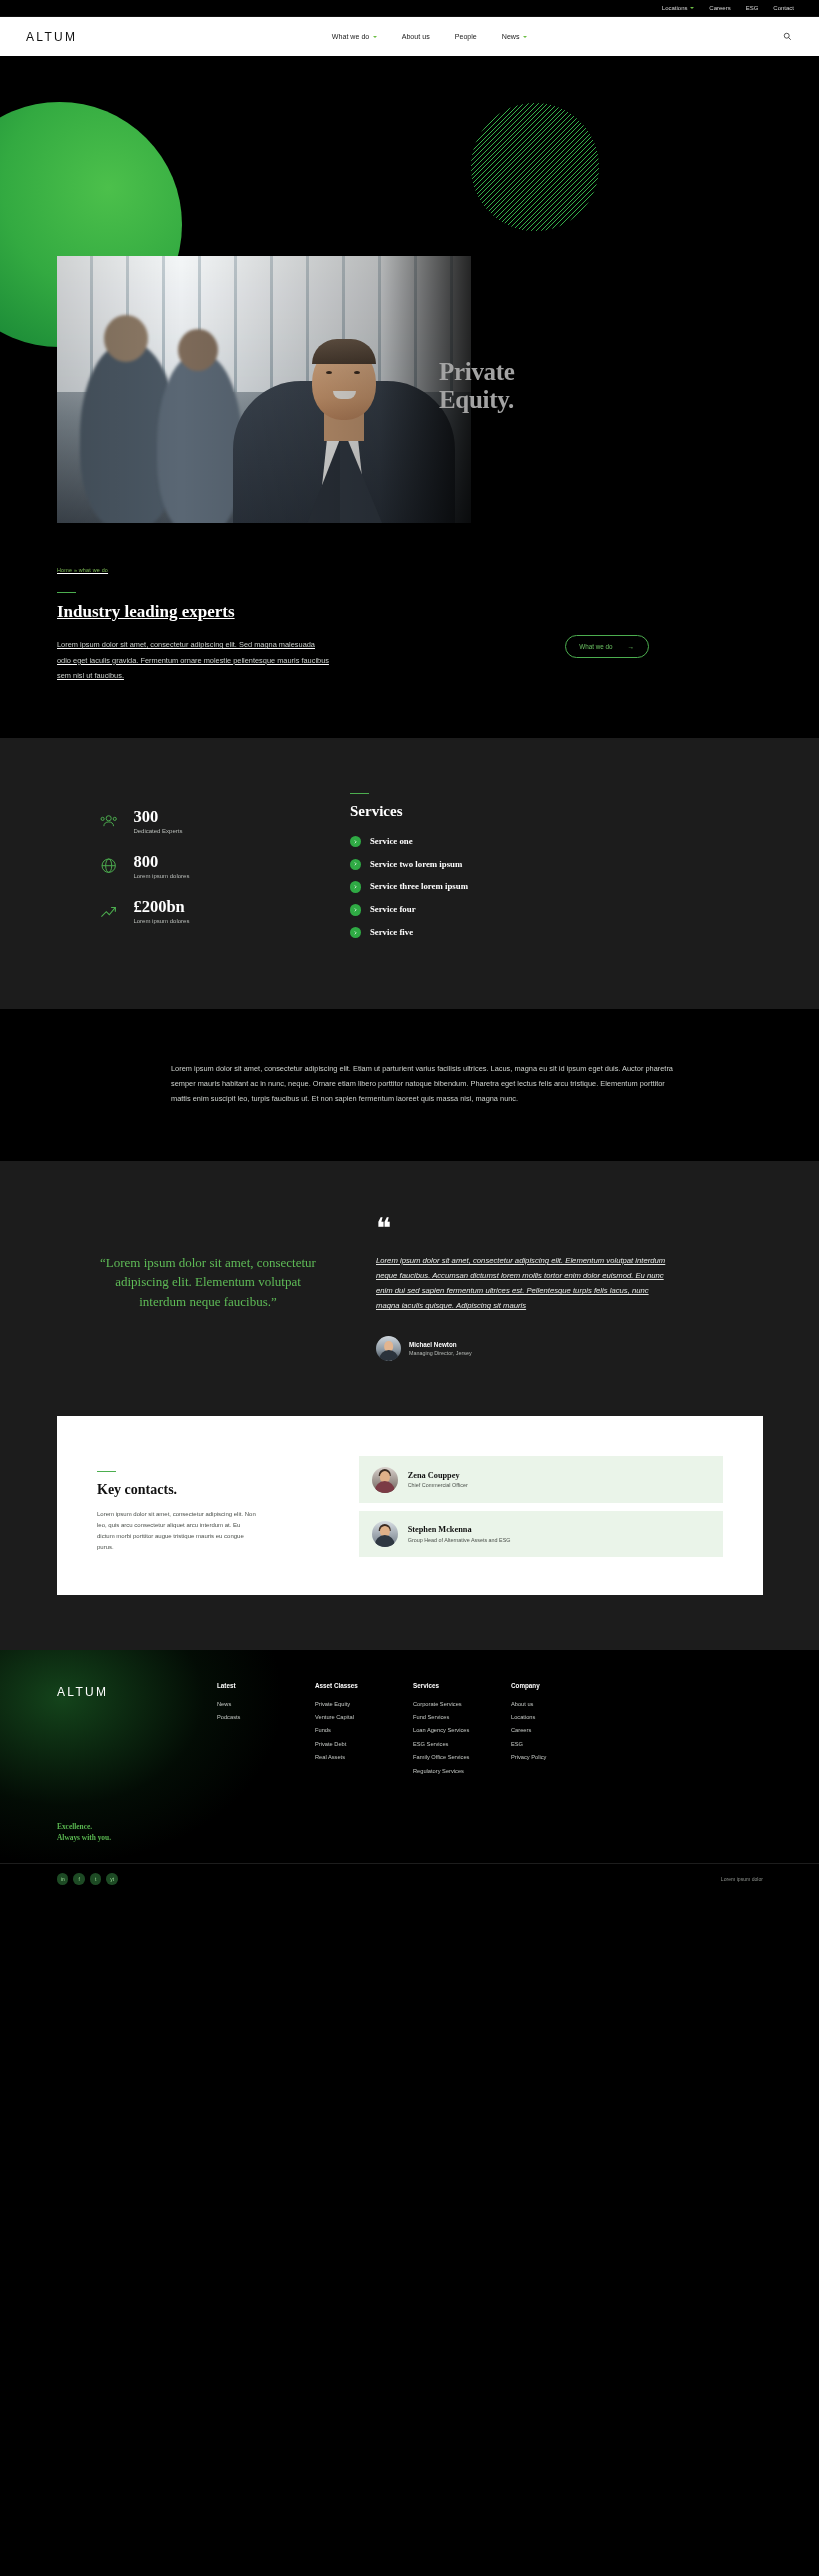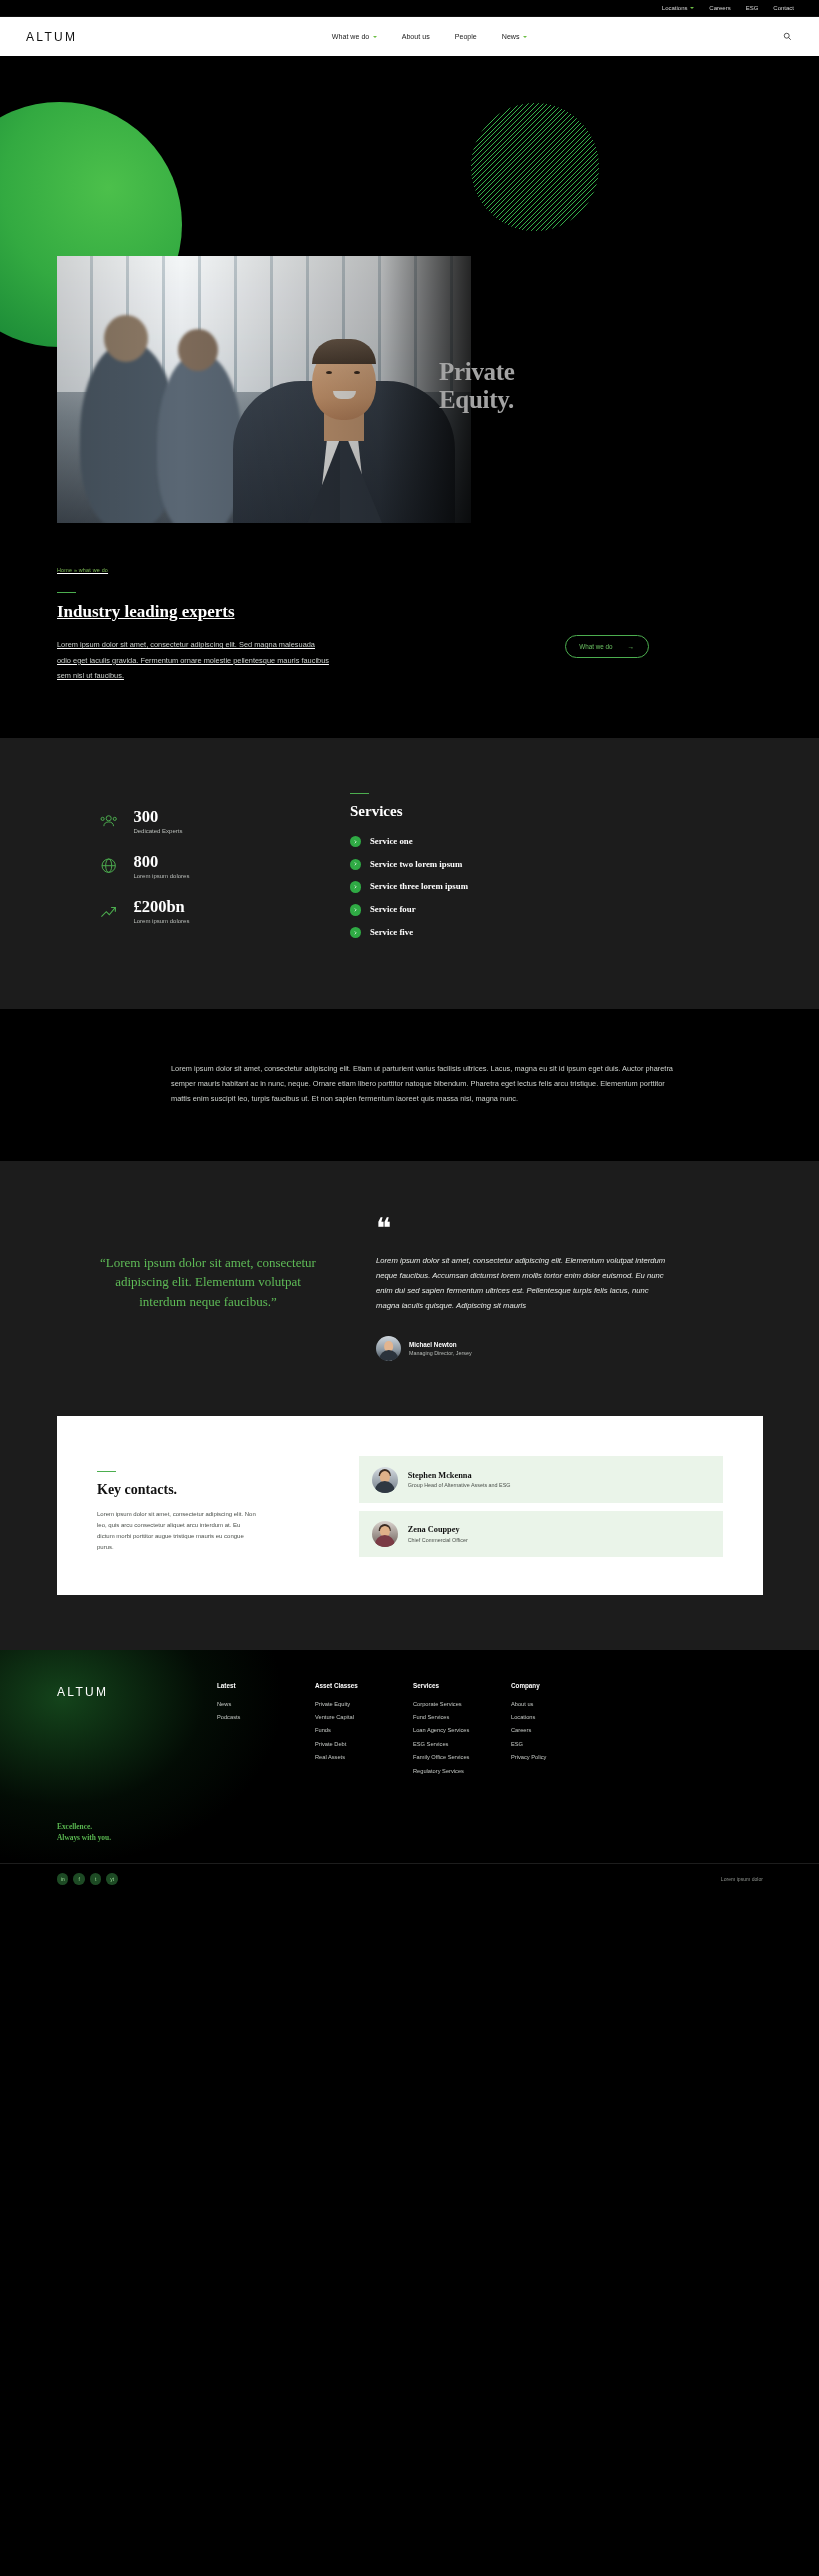--- a/index.html
+++ b/index.html
@@ -264,21 +264,21 @@
     gap: 34px;
   }
   .quote-left { width: 285px; padding: 40px 17px 0 34px; }
   .quote-left p {
     font-family: "Liberation Serif", serif;
     font-size: 13px; line-height: 1.48; color: #5fbb57; text-align: center; font-weight: 400;
   }
   .quote-right { flex: 1; padding-top: 4.6px; }
   .quote-mark { font-size: 28.5px; color: #fff; line-height: .8; font-family: "Liberation Serif", serif; margin-bottom: 12.5px; }
   .quote-right p {
-    font-style: italic; font-size: 7.7px; line-height: 1.95; color: #e6e9e6; max-width: 296px;
+    font-style: italic; font-size: 7.7px; line-height: 1.95; color: #e6e9e6; max-width: 296px; text-decoration: underline;
   }
   .author { display: flex; align-items: center; gap: 8px; margin-top: 23px; }
   .avatar {
     width: 25px; height: 25px; border-radius: 50%; overflow: hidden;
     background: linear-gradient(180deg,#cfd6dc 0%, #8e9aa4 55%, #39424c 100%);
     position: relative; flex: 0 0 25px;
   }
   .avatar .a-head {
     position:absolute; left:50%; top:4.6px; transform:translateX(-50%);
     width:9.7px; height:10.8px; border-radius:50%; background:#e2b58f;
@@ -577,41 +577,41 @@
 
   <div class="contacts-wrap">
     <div class="contacts-card">
       <div class="contacts-left">
         <div class="rule-green"></div>
         <h3>Key contacts.</h3>
         <p>Lorem ipsum dolor sit amet, consectetur adipiscing elit. Non leo, quis arcu consectetur aliquet arcu interdum at. Eu dictum morbi porttitor augue tristique mauris eu congue purus.</p>
       </div>
       <div class="contacts-right">
         <div class="contact-row">
+          <div class="contact-av f">
+            <div class="c-hair"></div>
+              <div class="c-head"></div>
+              <div class="c-body"></div>
+          </div>
+          <div>
+            <div class="contact-name">Zena Couppey</div>
+            <div class="contact-role">Chief Commercial Officer</div>
+          </div>
+        </div>
+        <div class="contact-row">
           <div class="contact-av">
             <div class="c-hair"></div>
               <div class="c-head"></div>
               <div class="c-body"></div>
           </div>
           <div>
             <div class="contact-name">Stephen Mckenna</div>
             <div class="contact-role">Group Head of Alternative Assets and ESG</div>
           </div>
         </div>
-        <div class="contact-row">
-          <div class="contact-av f">
-            <div class="c-hair"></div>
-              <div class="c-head"></div>
-              <div class="c-body"></div>
-          </div>
-          <div>
-            <div class="contact-name">Zena Couppey</div>
-            <div class="contact-role">Chief Commercial Officer</div>
-          </div>
-        </div>
       </div>
     </div>
   </div>
 
   <div class="footer">
     <div class="footer-glow"></div>
     <div class="footer-inner">
       <div class="footer-logo">ALTUM</div>
       <div class="footer-cols">
 

